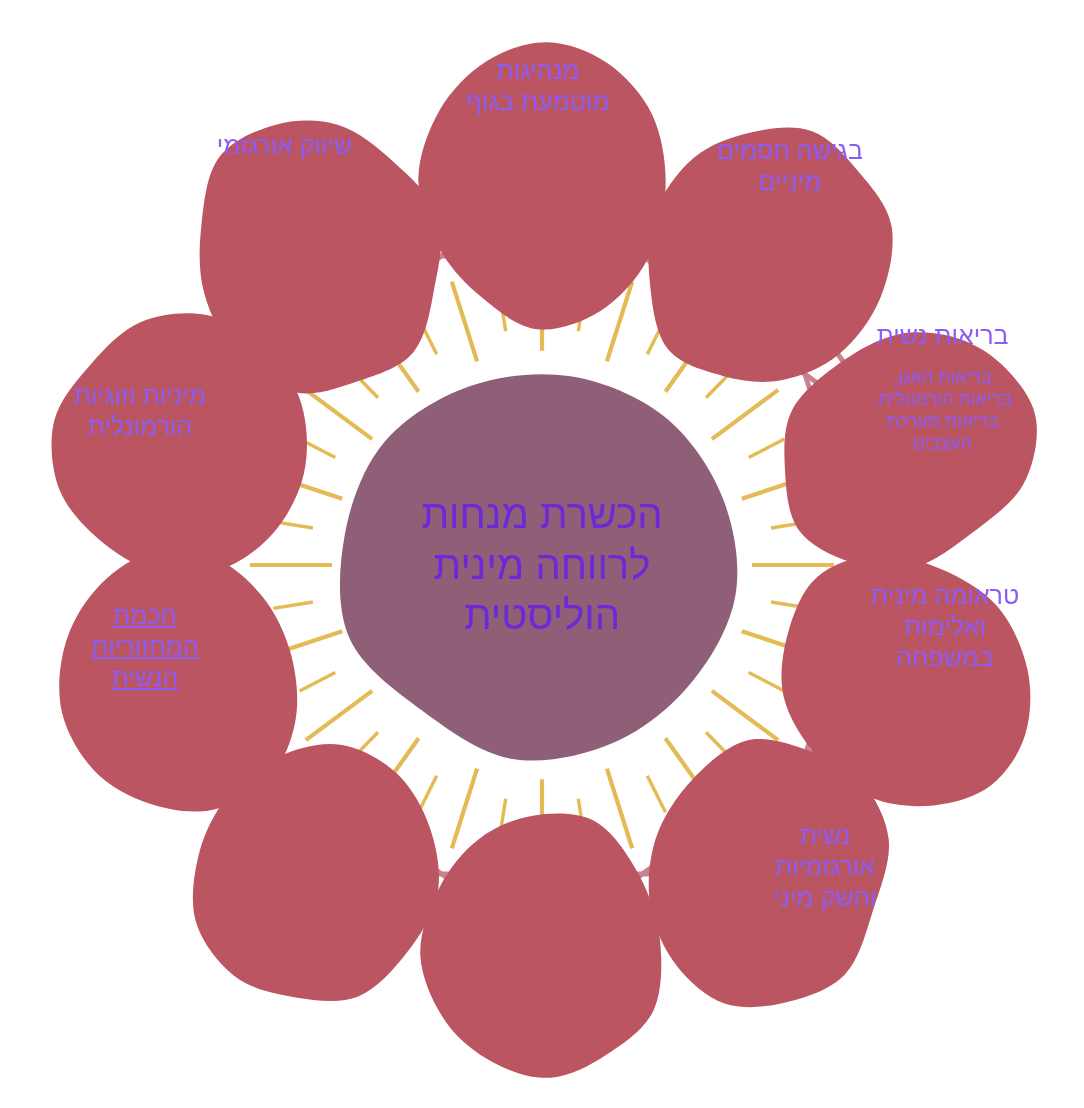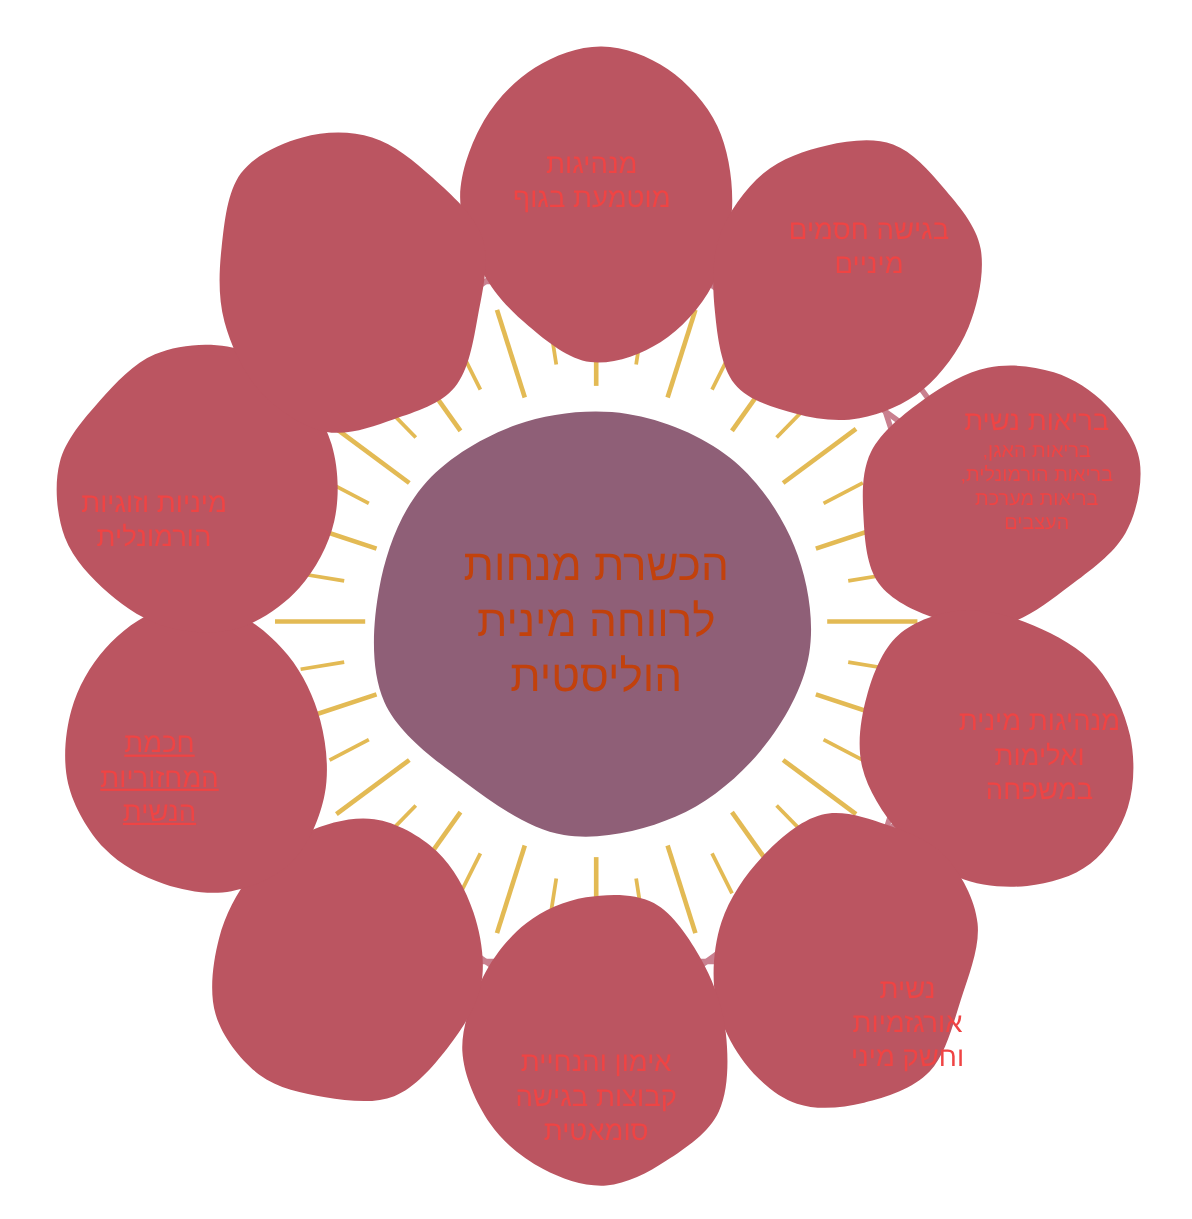--- a/index.html
+++ b/index.html
@@ -24,49 +24,48 @@
     top: 0;
     width: 1084px;
     height: 1108px;
   }
   .petal-label {
     position: absolute;
     box-sizing: border-box;
     display: flex;
     flex-direction: column;
     align-items: center;
-    justify-content: center;
     text-align: center;
     direction: rtl;
-    color: #ef4444;
+    color: #8b5cf6;
     pointer-events: none;
     line-height: 1.24;
   }
   .petal-title {
     font-size: 25px;
     white-space: pre-line;
   }
   .petal-sub {
     font-size: 18px;
-    margin-top: 0;
+    margin-top: 16px;
     line-height: 1.22;
     white-space: pre-line;
   }
   #center-label {
     position: absolute;
     left: 322px;
     top: 455px;
     width: 440px;
     height: 220px;
     display: flex;
     align-items: center;
     justify-content: center;
     text-align: center;
     direction: rtl;
-    color: #c2410c;
+    color: #6d28d9;
     font-size: 40px;
     line-height: 1.26;
     white-space: pre-line;
     pointer-events: none;
   }
 </style>
 </head>
 <body>
 
 <div id="diagram-root">
@@ -170,43 +169,41 @@
 
   <div class="petal-label" style="left:820px;top:320px;width:245px;height:215px;">
     <div class="petal-title">בריאות נשית</div>
     <div class="petal-sub">בריאות האגן,
 בריאות הורמונלית,
 בריאות מערכת
 העצבים</div>
   </div>
 
   <div class="petal-label" style="left:820px;top:580px;width:250px;height:215px;">
-    <div class="petal-title">מנהיגות מינית
+    <div class="petal-title">טראומה מינית
 ואלימות
 במשפחה</div>
   </div>
 
   <div class="petal-label" style="left:700px;top:820px;width:250px;height:220px;">
     <div class="petal-title">נשית
 אורגזמיות
 וחשק מיני</div>
   </div>
 
-  <div class="petal-label" style="left:412px;top:890px;width:260px;height:215px;">
-    <div class="petal-title">אימון והנחיית
-קבוצות בגישה
-סומאטית</div>
-  </div>
 
 
   <div class="petal-label" style="left:20px;top:600px;width:250px;height:215px;text-decoration:underline;">
     <div class="petal-title">חכמת
 המחזוריות
 הנשית</div>
   </div>
 
   <div class="petal-label" style="left:10px;top:380px;width:260px;height:185px;">
     <div class="petal-title">מיניות וזוגיות
 הורמונלית</div>
   </div>
 
+  <div class="petal-label" style="left:152px;top:130px;width:265px;height:180px;">
+    <div class="petal-title">שיווק אורגזמי</div>
+  </div>
 
 </div>
 
 </body></html>

